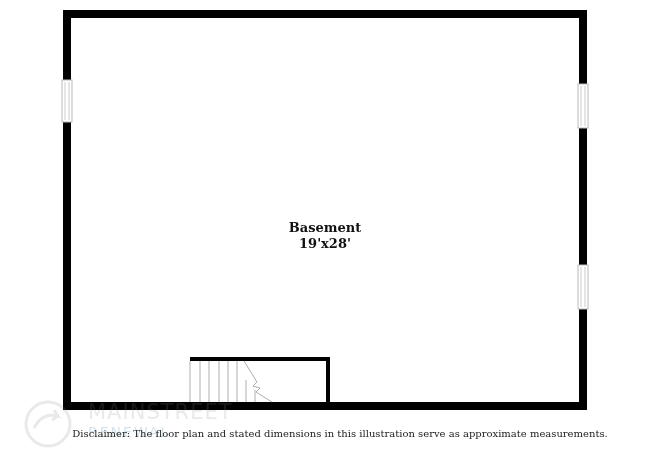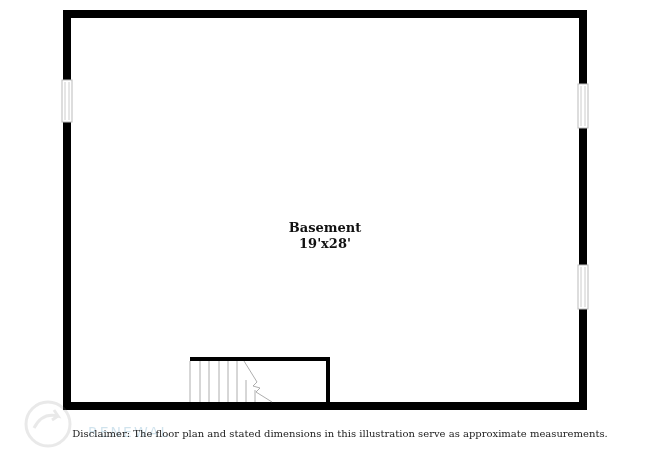--- a/index.html
+++ b/index.html
@@ -64,18 +64,19 @@
 <div class="room-label">
   <span>Basement</span>
   <span>19'x28'</span>
 </div>
 
 <div class="watermark">
   <svg width="60" height="52" viewBox="0 0 60 52">
     <circle cx="28" cy="26" r="22" fill="none" stroke="#888" stroke-width="3"></circle>
     <path d="M14 30 Q22 14 38 18 L34 12 M38 18 L32 22" fill="none" stroke="#888" stroke-width="3"></path>
   </svg>
+  <span class="wm-text">MAINSTREET</span>
   <span class="wm-sub">RENEWAL</span>
 </div>
 
 <div class="disclaimer">
   <span>Disclaimer: The floor plan and stated dimensions in this illustration serve as approximate measurements.</span>
 </div>
 
 </body></html>

